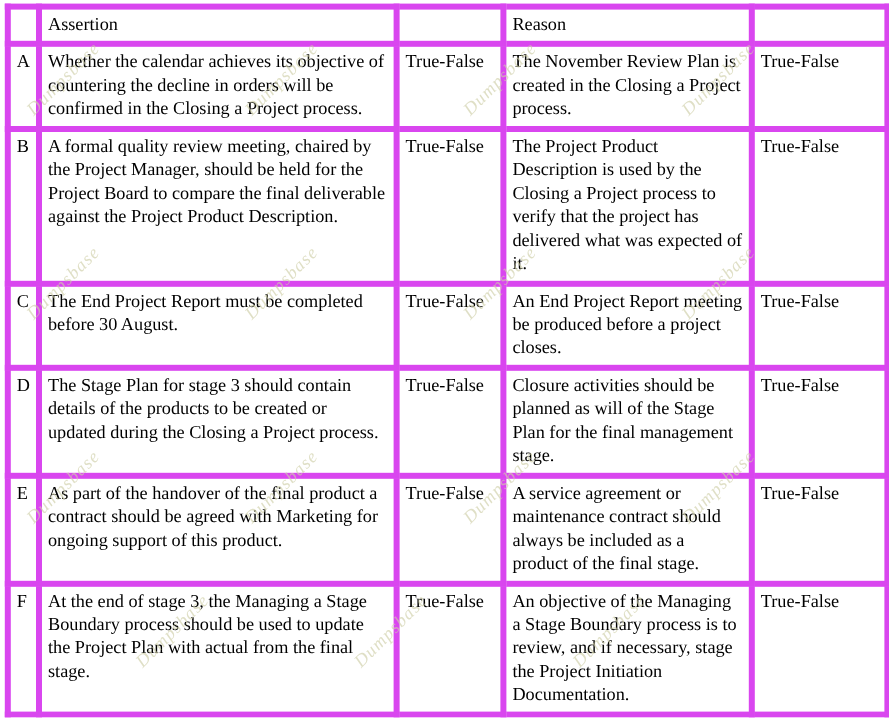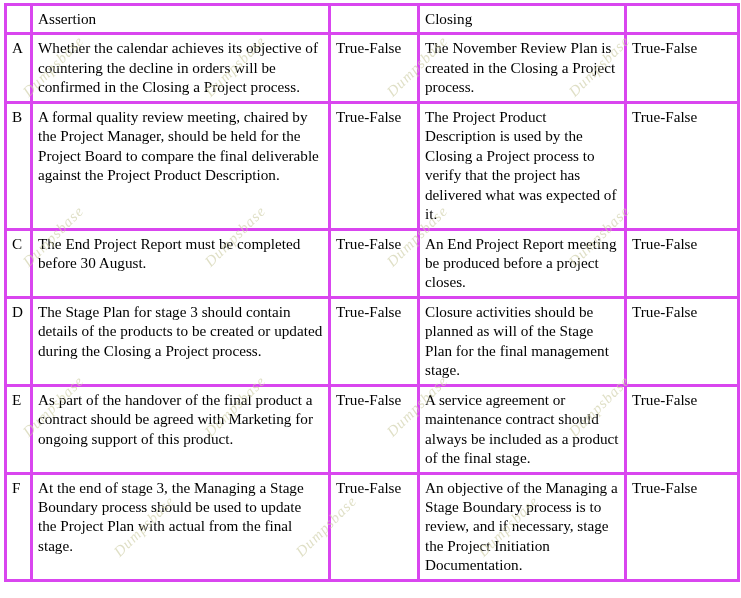--- a/index.html
+++ b/index.html
@@ -24,21 +24,21 @@
     background: #ffffff;
   }
   table.qtable {
     border-collapse: collapse;
     table-layout: fixed;
     width: 733px;
     margin: 3px 0 0 4px;
     background: transparent;
   }
   table.qtable td {
-    border: 3px solid #d946ef;
+    border: 5px solid #d946ef;
     vertical-align: top;
     padding: 3px 5px 4px 5px;
     font-size: 15.2px;
     line-height: 1.28;
     font-family: "Liberation Serif", serif;
   }
   col.c-letter { width: 26px; }
   col.c-assert { width: 298px; }
   col.c-tf1    { width: 89px; }
   col.c-reason { width: 207px; }
@@ -97,21 +97,21 @@
       <col class="c-assert">
       <col class="c-tf1">
       <col class="c-reason">
       <col class="c-tf2">
     </colgroup>
     <tbody>
       <tr>
         <td class="letter header-cell"></td>
         <td class="header-cell">Assertion</td>
         <td class="header-cell"></td>
-        <td class="header-cell">Closing</td>
+        <td class="header-cell">Reason</td>
         <td class="header-cell"></td>
       </tr>
 
       <tr>
         <td class="letter">A</td>
         <td>Whether the calendar achieves its objective of countering the decline in orders will be confirmed in the Closing a Project process.</td>
         <td class="tf">True-False</td>
         <td>The November Review Plan is created in the Closing a Project process.</td>
         <td class="tf">True-False</td>
       </tr>

